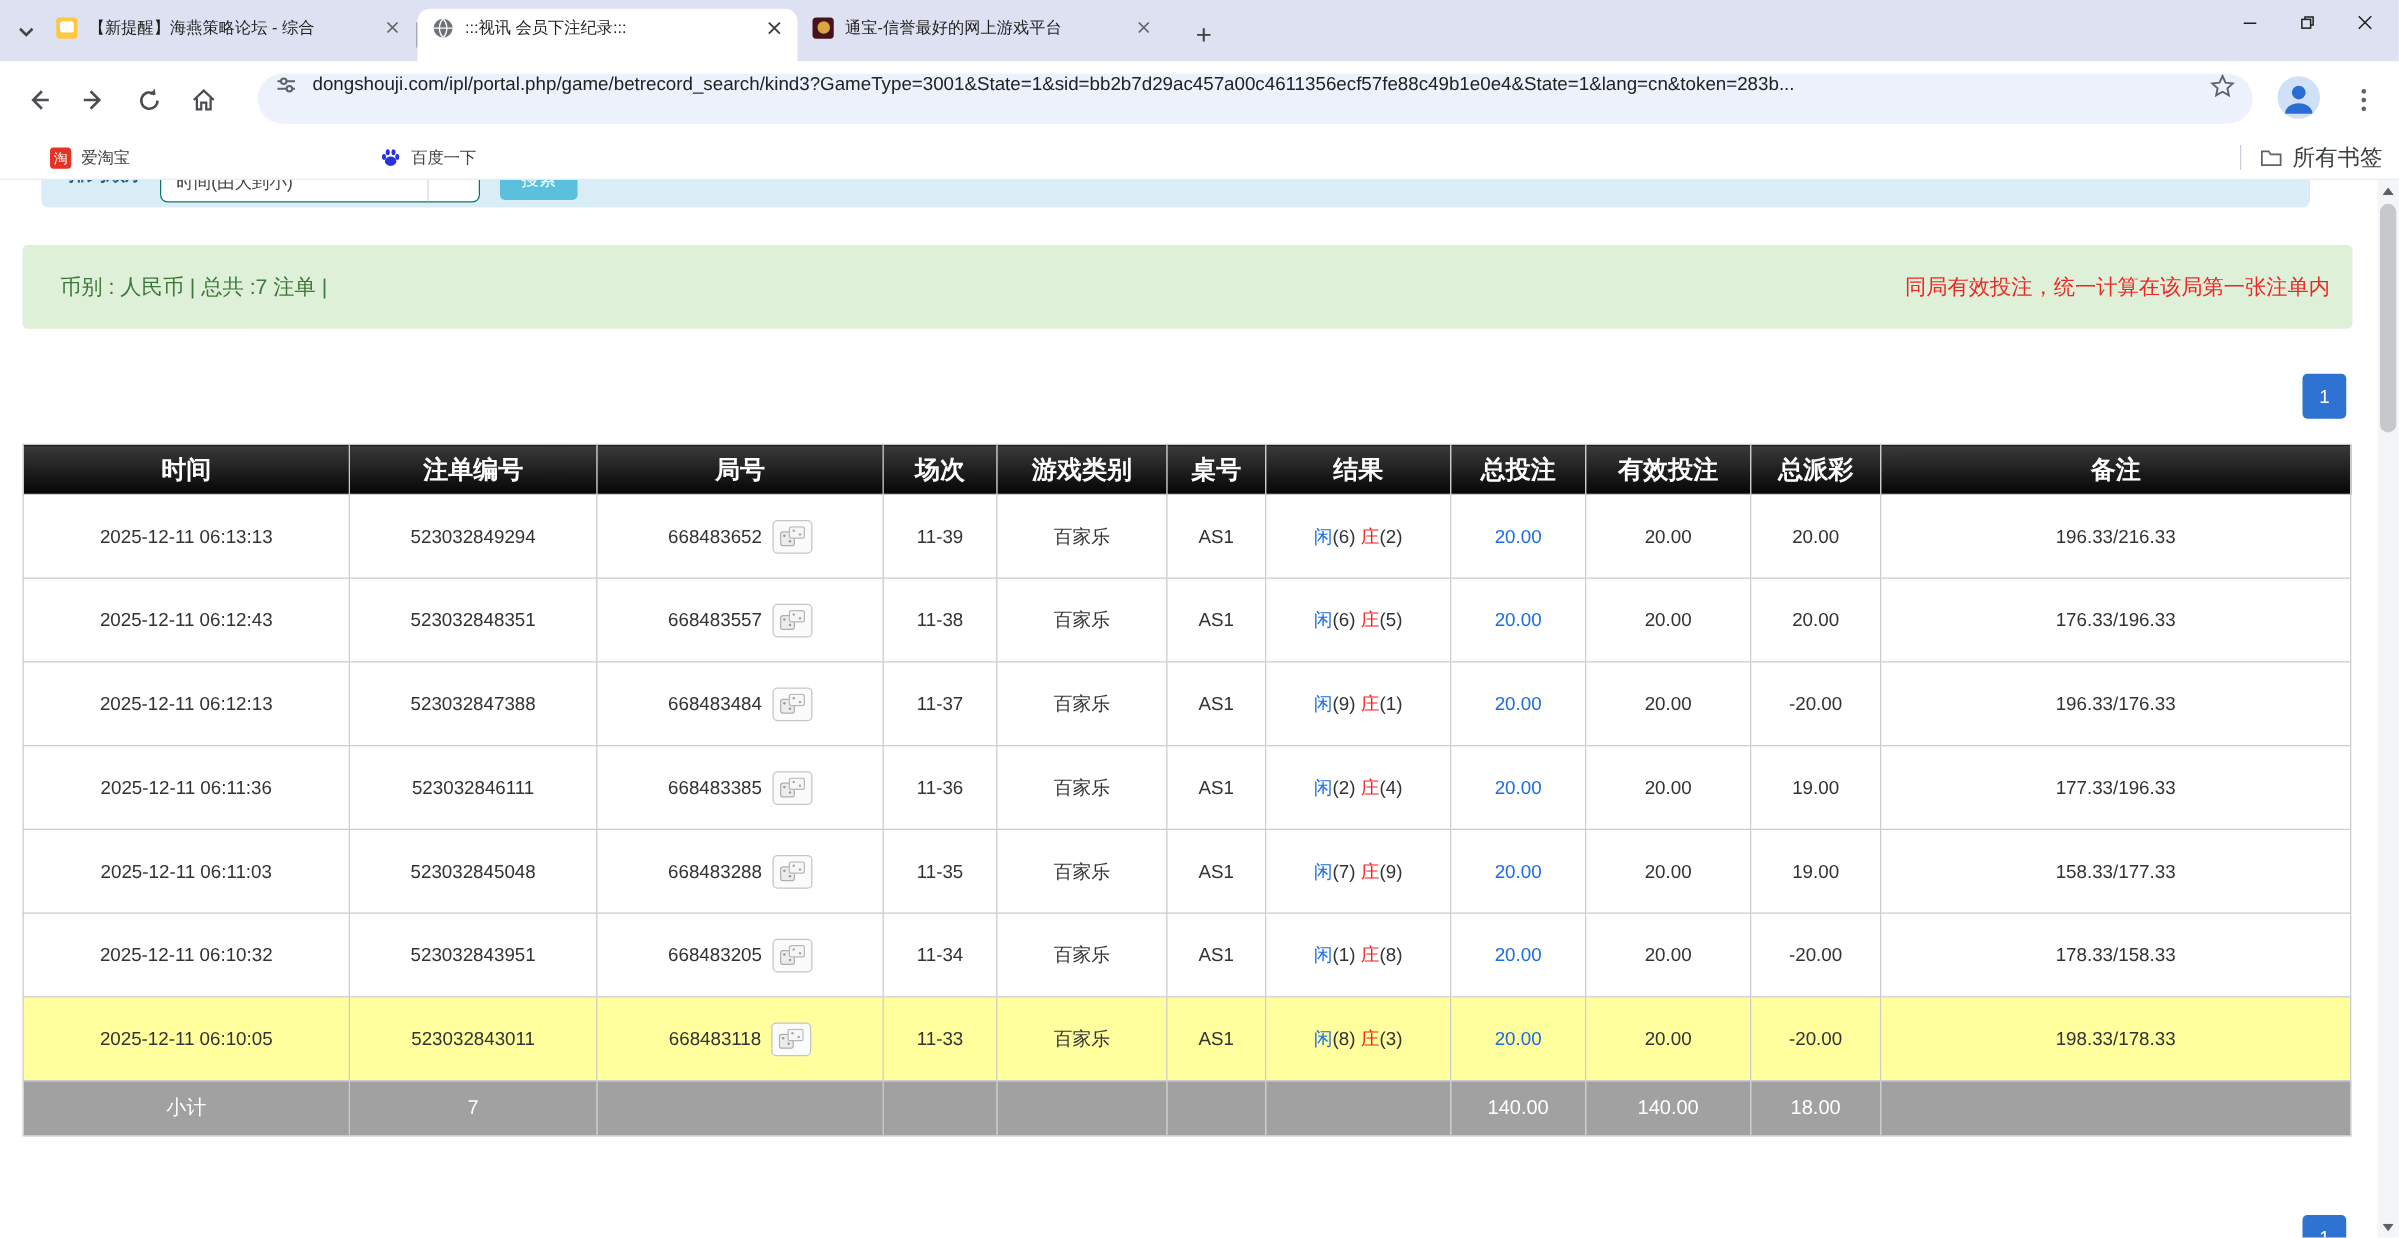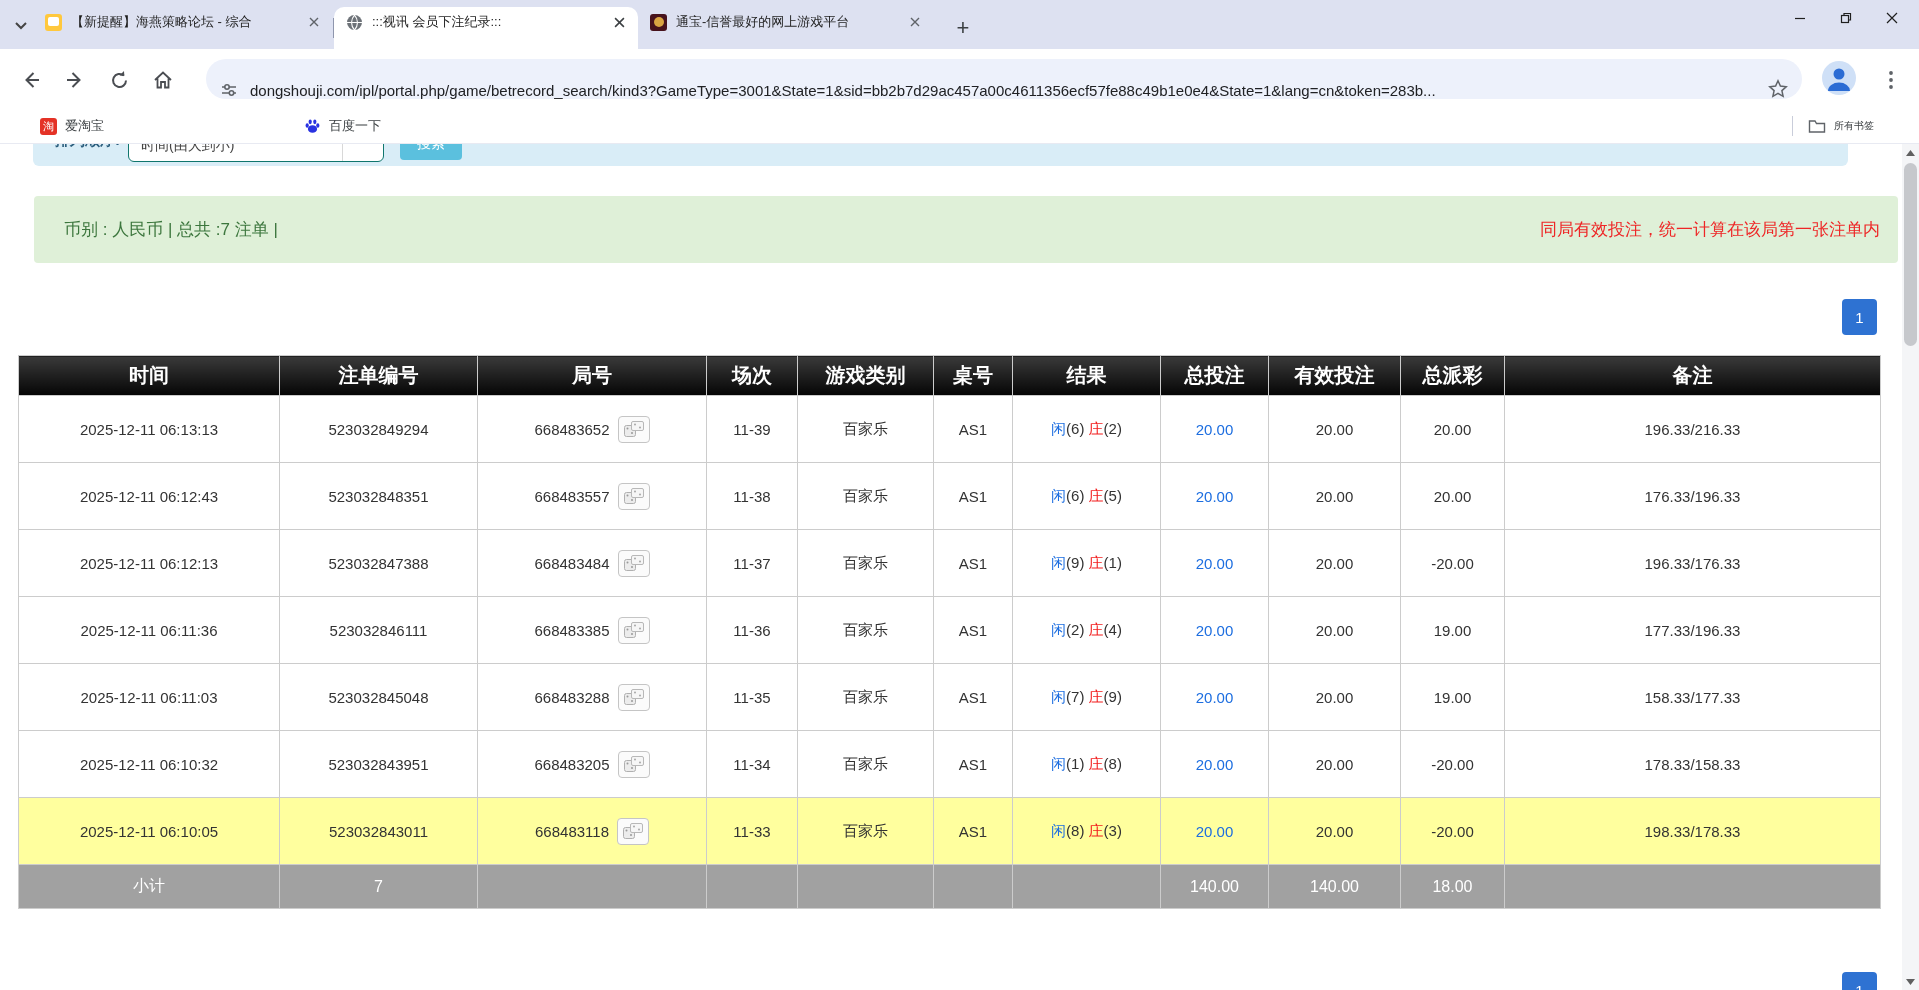--- a/index.html
+++ b/index.html
@@ -19,44 +19,44 @@
   .fav-yellow::after { content:""; position:absolute; left:3px; top:3px; width:11px; height:9px; background:#fff; border-radius:2px; }
   .fav-maroon { background:#47121c; }
   .fav-maroon::after { content:""; position:absolute; left:3.5px; top:3.5px; width:10px; height:10px; border-radius:50%; background:#d9a441; }
   .tab-close { width:18px; height:18px; display:flex; align-items:center; justify-content:center; border-radius:50%; cursor:pointer; }
   .newtab-btn { position:absolute; left:948px; top:13px; width:30px; height:30px; display:flex; align-items:center; justify-content:center; font-size:22px; color:#3c4043; cursor:pointer; }
   .win-controls { position:absolute; right:4px; top:0; height:36px; display:flex; }
   .win-btn { width:46px; height:36px; display:flex; align-items:center; justify-content:center; cursor:pointer; }
 
   .toolbar { position:absolute; top:49px; left:0; width:1919px; height:59px; background:#fff; }
   .nav-btn { position:absolute; top:16px; width:30px; height:30px; display:flex; align-items:center; justify-content:center; border-radius:50%; cursor:pointer; }
-  .omnibox { position:absolute; left:206px; top:10px; width:1596px; height:40px; background:#edf1fb; border-radius:20px; display:flex; align-items:flex-end; }
+  .omnibox { position:absolute; left:206px; top:10px; width:1596px; height:40px; background:#edf1fb; border-radius:20px; display:flex; align-items:flex-start; }
   .omni-icon { margin-left:14px; }
   .url-text { margin-left:12px; font-size:15px; color:#202124; white-space:nowrap; overflow:hidden; flex:1; }
   .star-btn { margin:0 14px; cursor:pointer; }
   .avatar { position:absolute; left:1822px; top:12px; width:34px; height:34px; border-radius:50%; background:#cfe0f7; overflow:hidden; cursor:pointer; }
   .menu-dots { position:absolute; left:1878px; top:16px; width:26px; height:30px; display:flex; align-items:center; justify-content:center; cursor:pointer; }
 
   .bookmarksbar { position:absolute; top:108px; left:0; width:1919px; height:36px; background:#fff; border-bottom:1px solid #e8eaf2; }
   .bm-item { position:absolute; top:6px; height:24px; display:flex; align-items:center; gap:8px; font-size:13px; color:#3c4043; cursor:pointer; }
   .bm1 { left:40px; } .bm2 { left:304px; }
   .bm-fav-tao { width:17px; height:17px; border-radius:3px; background:#e43226; color:#fff; font-size:11px; display:flex; align-items:center; justify-content:center; }
   .bm-divider { position:absolute; left:1792px; top:8px; width:1px; height:20px; background:#c9cdda; }
-  .all-bm { position:absolute; left:1808px; top:6px; height:24px; display:flex; align-items:center; gap:8px; font-size:10px; color:#3c4043; cursor:pointer; }
+  .all-bm { position:absolute; left:1808px; top:6px; height:24px; display:flex; align-items:center; gap:8px; font-size:18px; color:#3c4043; cursor:pointer; }
 
   
   .page { position:absolute; top:144px; left:0; width:1902px; height:846px; background:#fff; overflow:hidden; }
 
   .filter-panel { position:absolute; left:33px; top:-22px; width:1815px; height:44px; background:#d9edf7; border-radius:6px; }
   .filter-label { position:absolute; left:22px; top:8px; font-size:15px; font-weight:bold; color:#2a5d7c; line-height:20px; }
   .filter-select { position:absolute; left:95px; top:6px; width:256px; height:34px; background:#fff; border:1px solid #0f766e; border-radius:6px; font-size:14px; color:#444; padding-left:12px; line-height:32px; cursor:pointer; }
   .filter-select::after { content:""; position:absolute; right:40px; top:0; bottom:0; width:1px; background:#d8d8d8; }
   .filter-btn { position:absolute; left:367px; top:6px; width:62px; height:32px; background:#5bc0de; border:none; border-radius:4px; color:#fff; font-size:14px; cursor:pointer; }
 
-  .summary-bar { position:absolute; left:18px; top:52px; width:1864px; height:67px; background:#dff0d8; border-radius:4px;margin-left:16px; }
+  .summary-bar { position:absolute; left:18px; top:52px; width:1864px; height:67px; background:#dff0d8; border-radius:4px; }
   .summary-left { position:absolute; left:30px; top:0; height:67px; line-height:67px; font-size:17px; color:#3c763d; }
   .summary-notice { position:absolute; right:18px; top:0; height:67px; line-height:67px; font-size:17px; color:#ee2626; }
 
   .page-btn { position:absolute; width:35px; height:36px; background:#2e72d2; border-radius:4px; color:#fff; font-size:15px; display:flex; align-items:center; justify-content:center; cursor:pointer; }
   .page-btn-top { left:1842px; top:155px; }
   .page-btn-bottom { left:1842px; top:828px; }
 
   table.bets { position:absolute; left:18px; top:211px; width:1862px; border-collapse:collapse; table-layout:fixed; }
   table.bets th { height:40px; background:linear-gradient(#3a3a3a,#050505); color:#fff; font-size:20px; font-weight:bold; border:1px solid #cccccc;margin-left:40px; }
   table.bets td { height:67px; text-align:center; font-size:15px; color:#333; border:1px solid #cccccc; background:#fff; }

